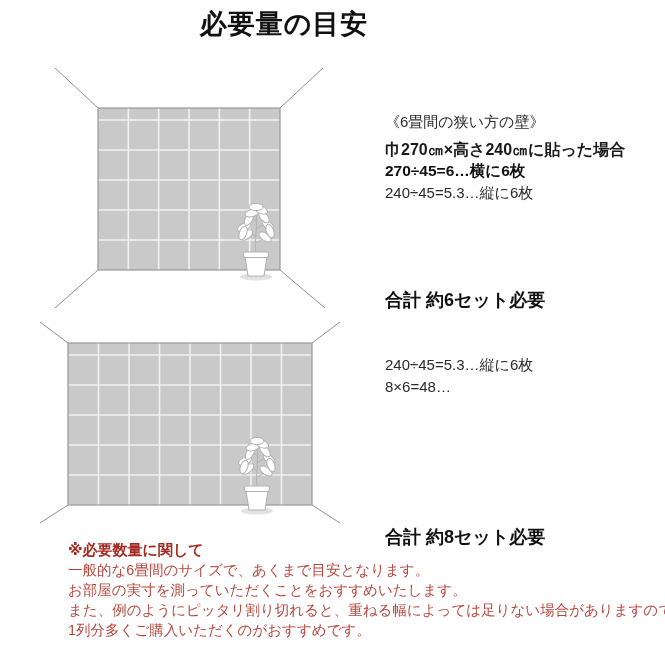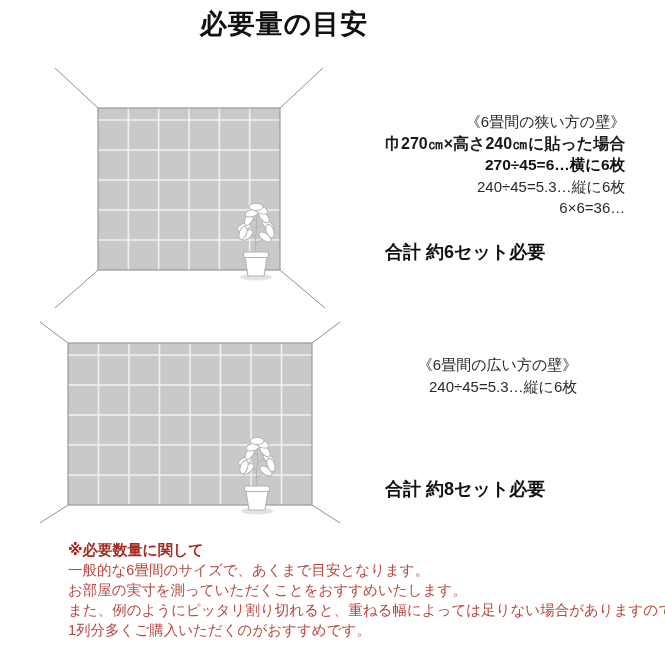--- a/index.html
+++ b/index.html
@@ -6,26 +6,26 @@
   #canvas{
     position:relative;width:665px;height:665px;background:#ffffff;overflow:hidden;
     font-family:"Liberation Sans","DejaVu Sans",sans-serif;color:#1f1f1f;
   }
   .abs{position:absolute;}
   #title{
     left:0;top:6px;width:568px;text-align:center;
     font-family:"Liberation Serif","DejaVu Serif",serif;
     font-weight:bold;font-size:27px;letter-spacing:1px;color:#111;
   }
-  .spec-block{line-height:21.5px;font-size:15px;white-space:nowrap;text-align:right;}
+  .spec-block{line-height:21.5px;font-size:15px;white-space:nowrap;}
   .spec-heading{font-size:15px;color:#2a2a2a;}
-  .case-line{font-weight:bold;font-size:16px;color:#1a1a1a;}
-  .calc-line{font-size:15px;color:#2a2a2a;margin-left:44px;}
+  .case-line{font-weight:bold;font-size:16px;color:#1a1a1a;margin-top:6px;}
+  .calc-line{font-size:15px;color:#2a2a2a;}
   .calc-line.bold{font-weight:bold;font-size:15.5px;color:#111;}
-  .total-line{font-size:18px;font-weight:bold;color:#111;white-space:nowrap;}
+  .total-line{font-size:18px;font-weight:bold;color:#111;white-space:nowrap;margin-top:48px;}
   .note-block{line-height:20px;white-space:nowrap;}
   .note-heading{font-weight:bold;font-size:15px;}
   .note-line{font-size:14.5px;}
   svg{display:block;}
 </style>
 </head>
 <body>
 
 <div id="canvas">
 
@@ -107,27 +107,26 @@
         <path d="M 221 176 L 224 195 L 240 195 L 243 176 Z" fill="#ffffff" stroke="#b3b3b3" stroke-width="1.1"></path>
         <rect x="219.5" y="171" width="25" height="5.5" rx="2" fill="#ffffff" stroke="#b3b3b3" stroke-width="1.1"></rect>
       </g>
     </svg>
 
   <div class="abs spec-block" style="left:385px;top:111px;">
     <div class="spec-heading">《6畳間の狭い方の壁》</div>
     <div class="case-line">巾270㎝×高さ240㎝に貼った場合</div>
     <div class="calc-line bold">270÷45=6…横に6枚</div>
     <div class="calc-line">240÷45=5.3…縦に6枚</div>
-    <div class="calc-line">6×6=36…</div>
   </div>
   <div class="abs total-line" style="left:385px;top:240px;">合計 約6セット必要</div>
 
   <div class="abs spec-block" style="left:385px;top:354px;">
-    <div class="spec-heading">《6畳間の広い方の壁》</div>
     <div class="calc-line">240÷45=5.3…縦に6枚</div>
+    <div class="calc-line">8×6=48…</div>
   </div>
   <div class="abs total-line" style="left:385px;top:477px;">合計 約8セット必要</div>
 
   <div class="abs note-block" style="left:68px;top:540px;">
     <div class="note-heading" style="color: rgb(164, 43, 34);">※必要数量に関して</div>
     <div class="note-line" style="color: rgb(184, 71, 62);">一般的な6畳間のサイズで、あくまで目安となります。</div>
     <div class="note-line" style="color: rgb(184, 71, 62);">お部屋の実寸を測っていただくことをおすすめいたします。</div>
     <div class="note-line" style="color: rgb(184, 71, 62);">また、例のようにピッタリ割り切れると、重ねる幅によっては足りない場合がありますので、</div>
     <div class="note-line" style="color: rgb(184, 71, 62);">1列分多くご購入いただくのがおすすめです。</div>
   </div>

